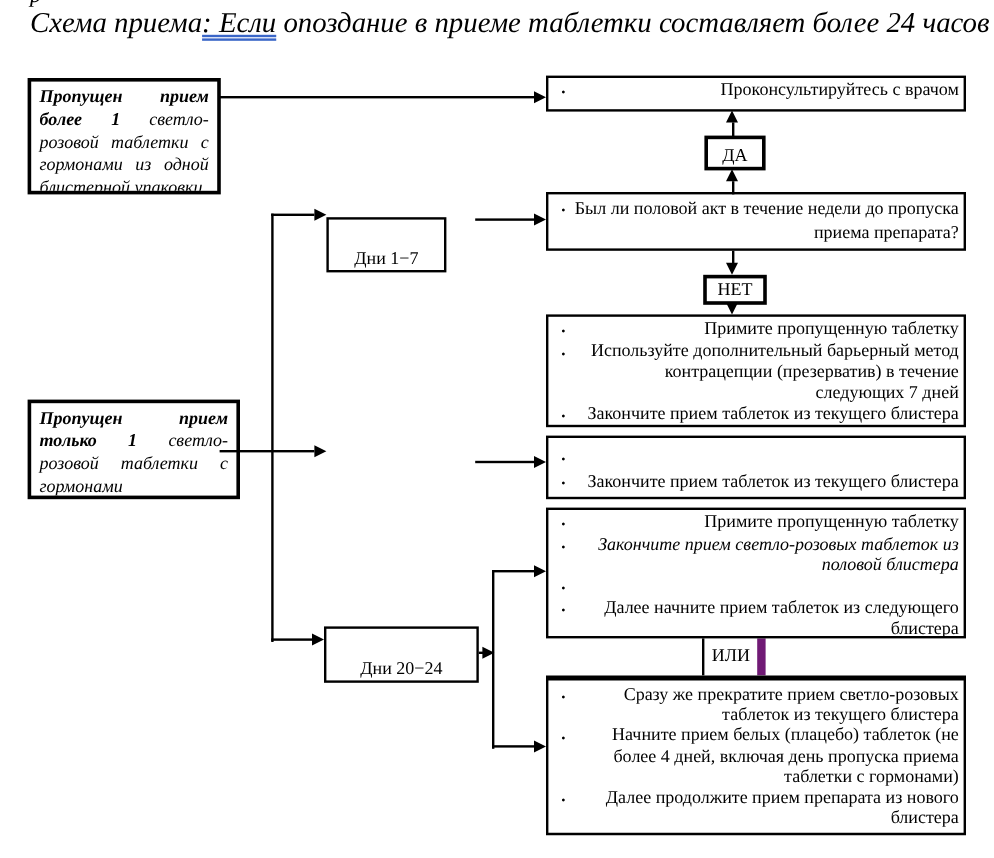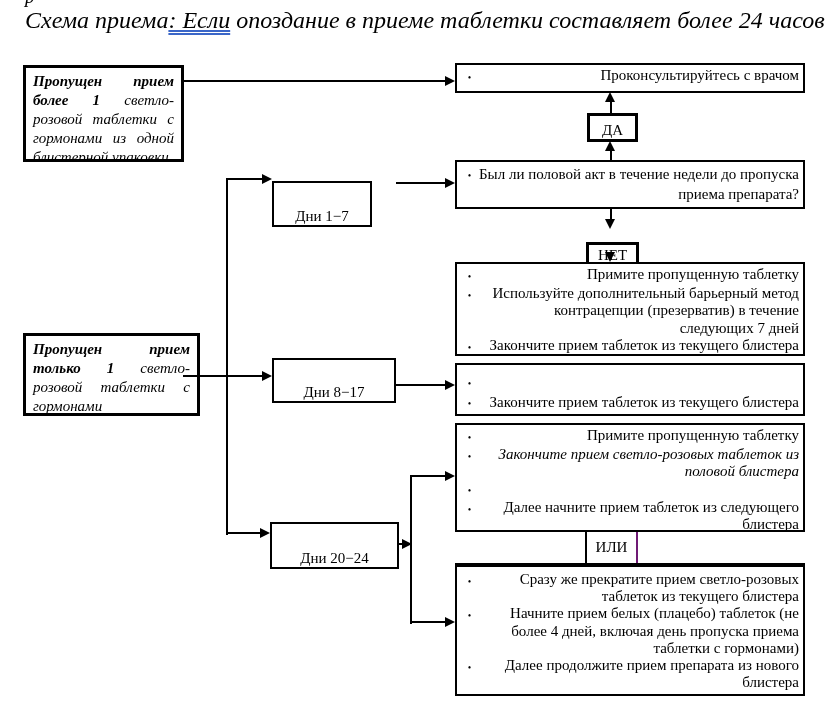--- a/index.html
+++ b/index.html
@@ -13,21 +13,21 @@
        font-size:15px;line-height:17.2px;overflow:hidden;}
   .thick{border-width:3px;}
   .justify{text-align:justify;font-style:italic;}
   .center{display:flex;align-items:flex-end;justify-content:center;text-align:center;}
   .pad{padding:4px 7px;}
   .bullets{padding:2px 4px 2px 5px;}
   .bullet{display:flex;align-items:flex-start;}
   .dot{flex:0 0 15px;text-align:center;font-size:10px;padding-top:2px;}
   .btxt{flex:1 1 auto;text-align:right;}
   .roomy{line-height:20px;}
-  .or-cell{position:absolute;border-left:2px solid #000;border-right:2px solid #701a75;
+  .or-cell{position:absolute;border-left:2px solid #000;border-right:7px solid #701a75;
            box-sizing:border-box;display:flex;align-items:center;justify-content:center;
            font-size:15px;background:#fff;}
   .topthick{border-top-width:4px;}
 
   .hline{position:absolute;height:2px;background:#000;}
   .vline{position:absolute;width:2px;background:#000;}
   .ar{position:absolute;width:0;height:0;}
   .ar.r{border-top:5px solid transparent;border-bottom:5px solid transparent;border-left:10px solid #000;}
   .ar.u{border-left:5px solid transparent;border-right:5px solid transparent;border-bottom:10px solid #000;}
   .ar.d{border-left:5px solid transparent;border-right:5px solid transparent;border-top:10px solid #000;}
@@ -47,31 +47,28 @@
     <b>Пропущен прием более 1</b><span> светло-розовой таблетки с гормонами из одной блистерной упаковки</span>
   </div>
 
   <div class="box thick pad justify" style="left:23px;top:333px;width:177px;height:83px;line-height:19px;">
     <b>Пропущен прием только 1</b><span> светло-розовой таблетки с гормонами</span>
   </div>
 
   <div class="box center" style="left:272px;top:145px;width:100px;height:46px;margin-top:36px;">
     <span>Дни 1−7</span>
   </div>
-  <div class="box center" style="left:272px;top:358px;width:124px;height:45px;">
-    <span>Дни 8−17</span>
-  </div>
   <div class="box center" style="left:270px;top:522px;width:129px;height:47px;">
     <span>Дни 20−24</span>
   </div>
 
   <div class="box thick center" style="left:587px;top:113px;width:51px;height:29px;">
     <span>ДА</span>
   </div>
-  <div class="box thick center" style="left:586px;top:242px;width:53px;height:25px;">
+  <div class="box thick center" style="left:586px;top:229px;width:53px;height:25px;">
     <span>НЕТ</span>
   </div>
   <div class="or-cell" style="left:585px;top:531px;width:53px;height:32px;">
     <span>ИЛИ</span>
   </div>
 
   <div class="box bullets" style="left:455px;top:63px;width:350px;height:30px;">
     <div class="bullet">
       <span class="dot">•</span>
       <span class="btxt">Проконсультируйтесь с врачом</span>

